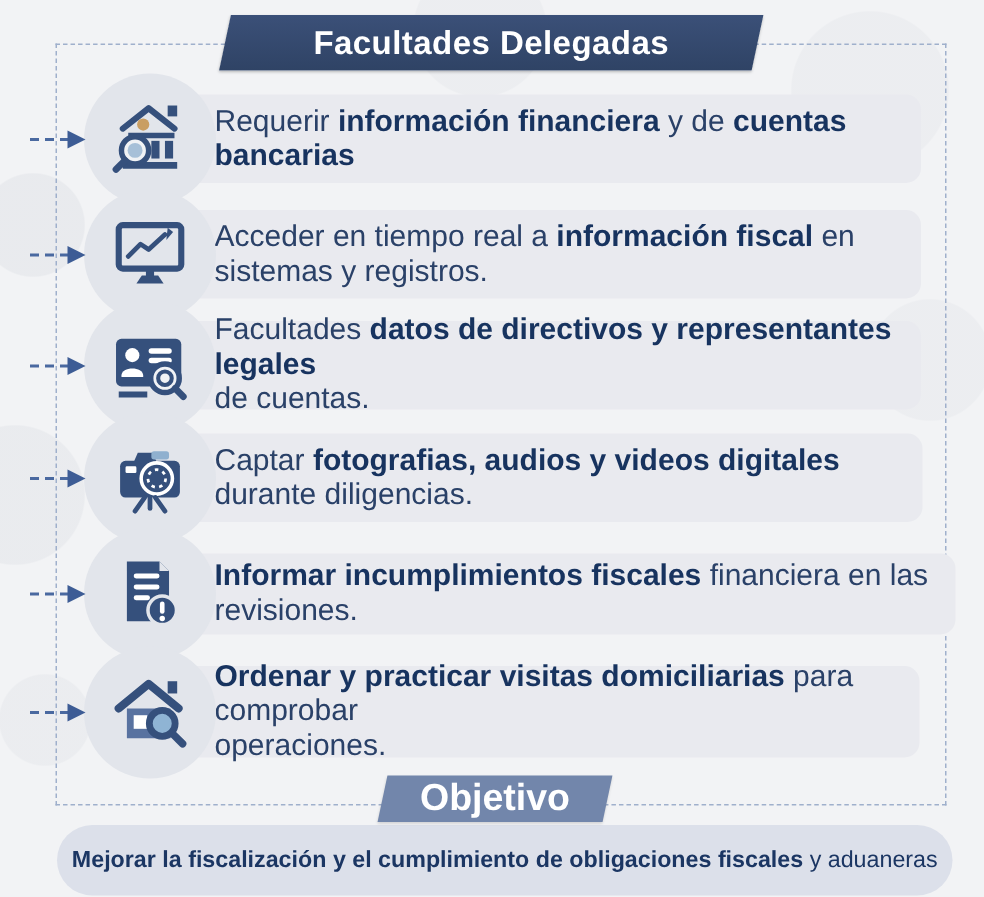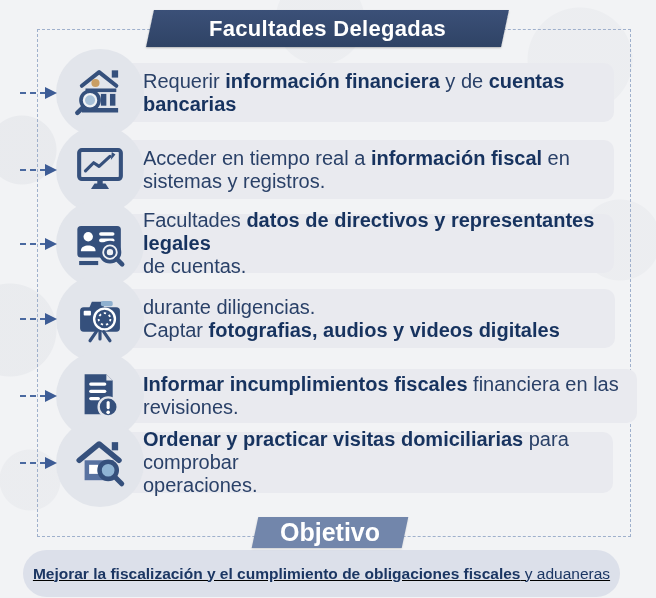--- a/index.html
+++ b/index.html
@@ -42,23 +42,23 @@
     width:88px;height:88px;border-radius:50%;background:#E2E5EB;
     display:flex;align-items:center;justify-content:center;
   }
   .icon{width:58px;height:58px;display:block;}
   .icon svg{width:58px;height:58px;display:block;}
   .arrow{position:absolute;left:20px;top:50%;width:38px;height:12px;transform:translateY(-50%);}
   .arrow .dash{position:absolute;left:0;top:5px;width:26px;border-top:2px dashed #4A69A0;}
   .arrow .head{position:absolute;left:25px;top:0;width:0;height:0;border-left:12px solid #3D5C95;border-top:6px solid transparent;border-bottom:6px solid transparent;}
   
   .footer-pill{
-    position:absolute;left:23px;top:550px;width:597px;height:47px;z-index:4;
+    position:absolute;left:38px;top:550px;width:597px;height:47px;z-index:4;
     background:#DCE0EA;border-radius:24px;
-    display:flex;align-items:center;justify-content:center;text-decoration:underline;
+    display:flex;align-items:center;justify-content:center;
   }
   .footer-pill .txt{font-size:15.5px;color:#1B3663;white-space:nowrap;}
   .footer-pill .bold{font-weight:700;}
 </style>
 </head>
 <body>
 
 <div class="canvas">
 
   <div class="dashed-frame"></div>
@@ -145,22 +145,22 @@
     </div>
     <div class="arrow">
       <div class="dash"></div>
       <div class="head"></div>
     </div>
   </div>
 
   <div class="row" style="top: 289px; height: 59px;">
     <div class="band" style="width: 510px;">
       <div class="text">
+            <div class="line"><span>Captar </span><span class="b">fotografias, audios y videos digitales</span></div>
             <div class="line"><span>durante diligencias.</span></div>
-            <div class="line"><span>Captar </span><span class="b">fotografias, audios y videos digitales</span></div>
           </div>
     </div>
     <div class="icon-circle">
       <span class="icon">
   <svg viewBox="0 0 64 64" xmlns="http://www.w3.org/2000/svg">
     <path d="M20 20 l3 -7 h11 l3 7 z" fill="#35507C"></path>
     <rect x="33" y="12" width="13" height="6" rx="2" fill="#8FB0CF"></rect>
     <rect x="10" y="19" width="44" height="27" rx="4" fill="#35507C"></rect>
     <rect x="14" y="23" width="8" height="5" rx="1" fill="#FFFFFF"></rect>
     <circle cx="37" cy="32" r="11.5" fill="#35507C" stroke="#FFFFFF" stroke-width="2.6"></circle>
@@ -194,21 +194,21 @@
     <circle cx="41" cy="50" r="2" fill="#FFFFFF"></circle>
   </svg>
 </span>
     </div>
     <div class="arrow">
       <div class="dash"></div>
       <div class="head"></div>
     </div>
   </div>
 
-  <div class="row" style="top: 432px; height: 61px;">
+  <div class="row" style="top: 444px; height: 61px;">
     <div class="band" style="width: 508px;">
       <div class="text">
             <div class="line"><span class="b">Ordenar y practicar visitas domiciliarias</span><span> para comprobar</span></div>
             <div class="line"><span>operaciones.</span></div>
           </div>
     </div>
     <div class="icon-circle">
       <span class="icon">
   <svg viewBox="0 0 64 64" xmlns="http://www.w3.org/2000/svg">
     <rect x="45" y="9" width="7" height="9" fill="#35507C"></rect>

